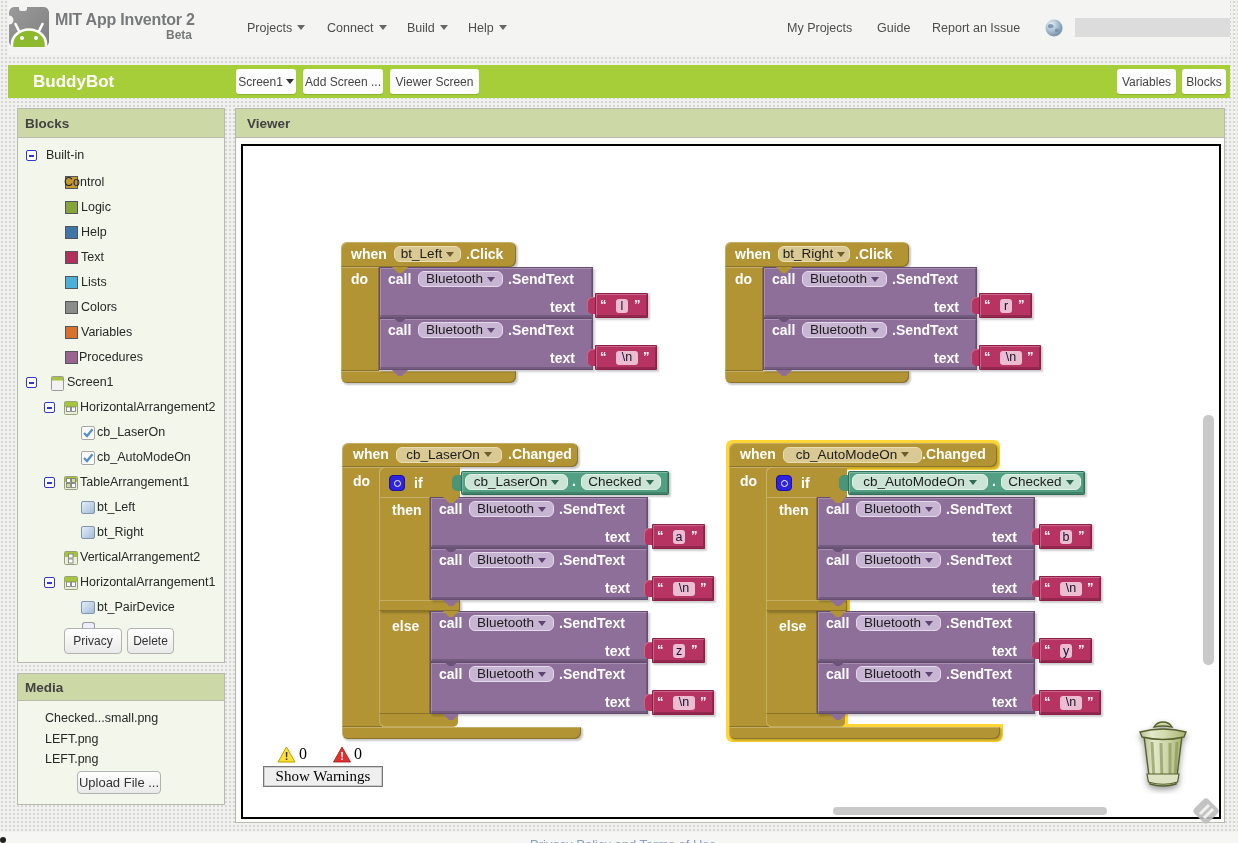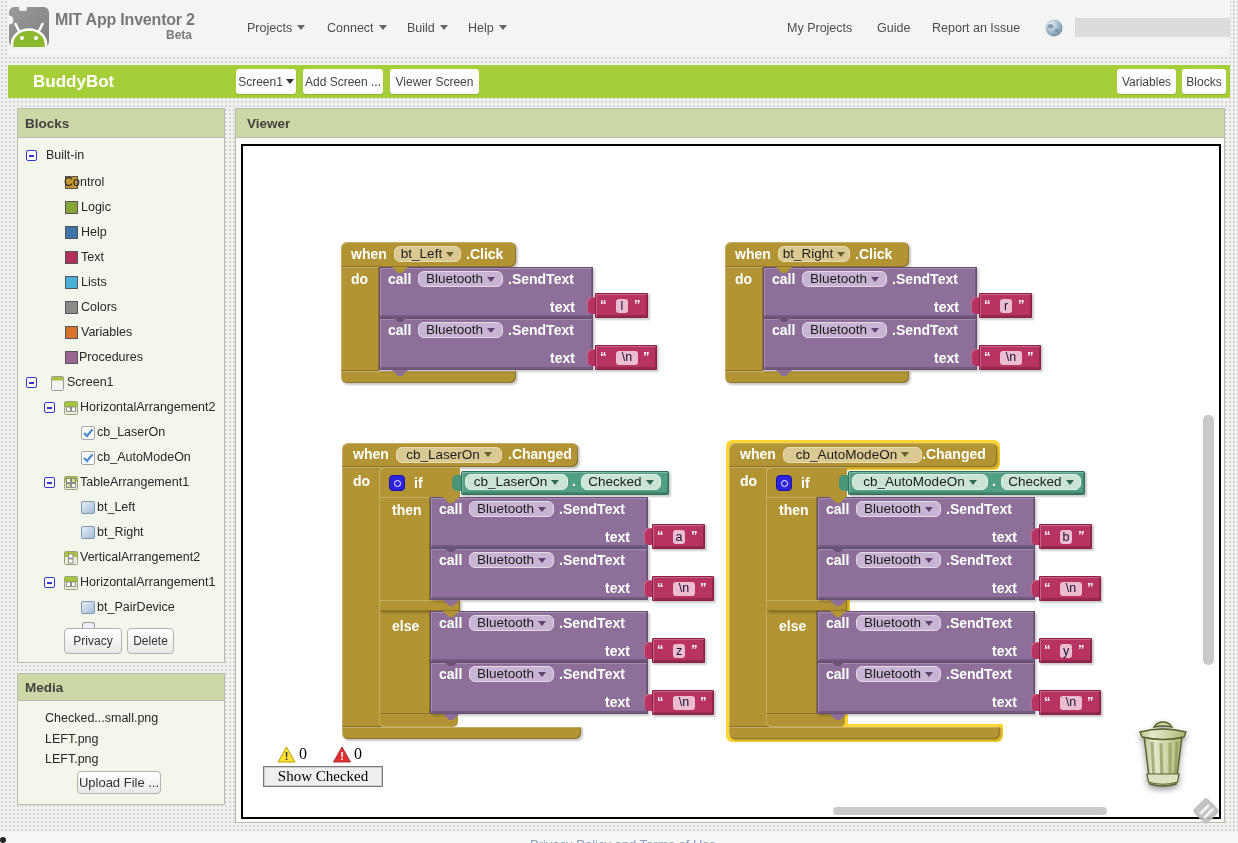--- a/index.html
+++ b/index.html
@@ -486,21 +486,21 @@
 <svg class="abs" style="left:277px;top:746px" width="19" height="17" viewBox="0 0 19 17">
 <path d="M9.5 1 L18 16 L1 16 Z" fill="#ffe039" stroke="#b8a000" stroke-width="1"></path>
 <text x="9.5" y="14" text-anchor="middle" font-size="11" font-weight="bold" fill="#333">!</text>
   </svg>
 <div class="abs" style="position:absolute;left:299px;top:745px;font-size:16px;font-family:'Liberation Serif',serif;color:#000;">0</div>
 <svg class="abs" style="left:333px;top:746px" width="18" height="17" viewBox="0 0 18 17">
 <path d="M9 1 L17.5 16 L0.5 16 Z" fill="#e03131" stroke="#a01818" stroke-width="0.8"></path>
 <text x="9" y="14" text-anchor="middle" font-size="11" font-weight="bold" fill="#fff">!</text>
   </svg>
 <div class="abs" style="position:absolute;left:354px;top:745px;font-size:16px;font-family:'Liberation Serif',serif;color:#000;">0</div>
-<div class="abs" style="position:absolute;left:263px;top:766px;width:120px;height:21px;background:#efefef;border:1px solid #777;box-shadow:0 0 0 1px #ccc inset;font-family:'Liberation Serif',serif;font-size:15px;color:#000;display:flex;align-items:center;justify-content:center;">Show Checked</div>
+<div class="abs" style="position:absolute;left:263px;top:766px;width:120px;height:21px;background:#efefef;border:1px solid #777;box-shadow:0 0 0 1px #ccc inset;font-family:'Liberation Serif',serif;font-size:15px;color:#000;display:flex;align-items:center;justify-content:center;">Show Warnings</div>
 <svg class="abs" style="left:1130px;top:718px" width="66" height="76" viewBox="0 0 66 76">
 <defs>
       <linearGradient id="tc" x1="0" y1="0" x2="1" y2="0">
         <stop offset="0" stop-color="#b8c18e"></stop>
         <stop offset="0.25" stop-color="#e4e9cc"></stop>
         <stop offset="0.6" stop-color="#cdd6a8"></stop>
         <stop offset="1" stop-color="#aab470"></stop>
       </linearGradient>
     </defs>
 <g filter="drop-shadow(0 3px 3px rgba(0,0,0,0.4))">

